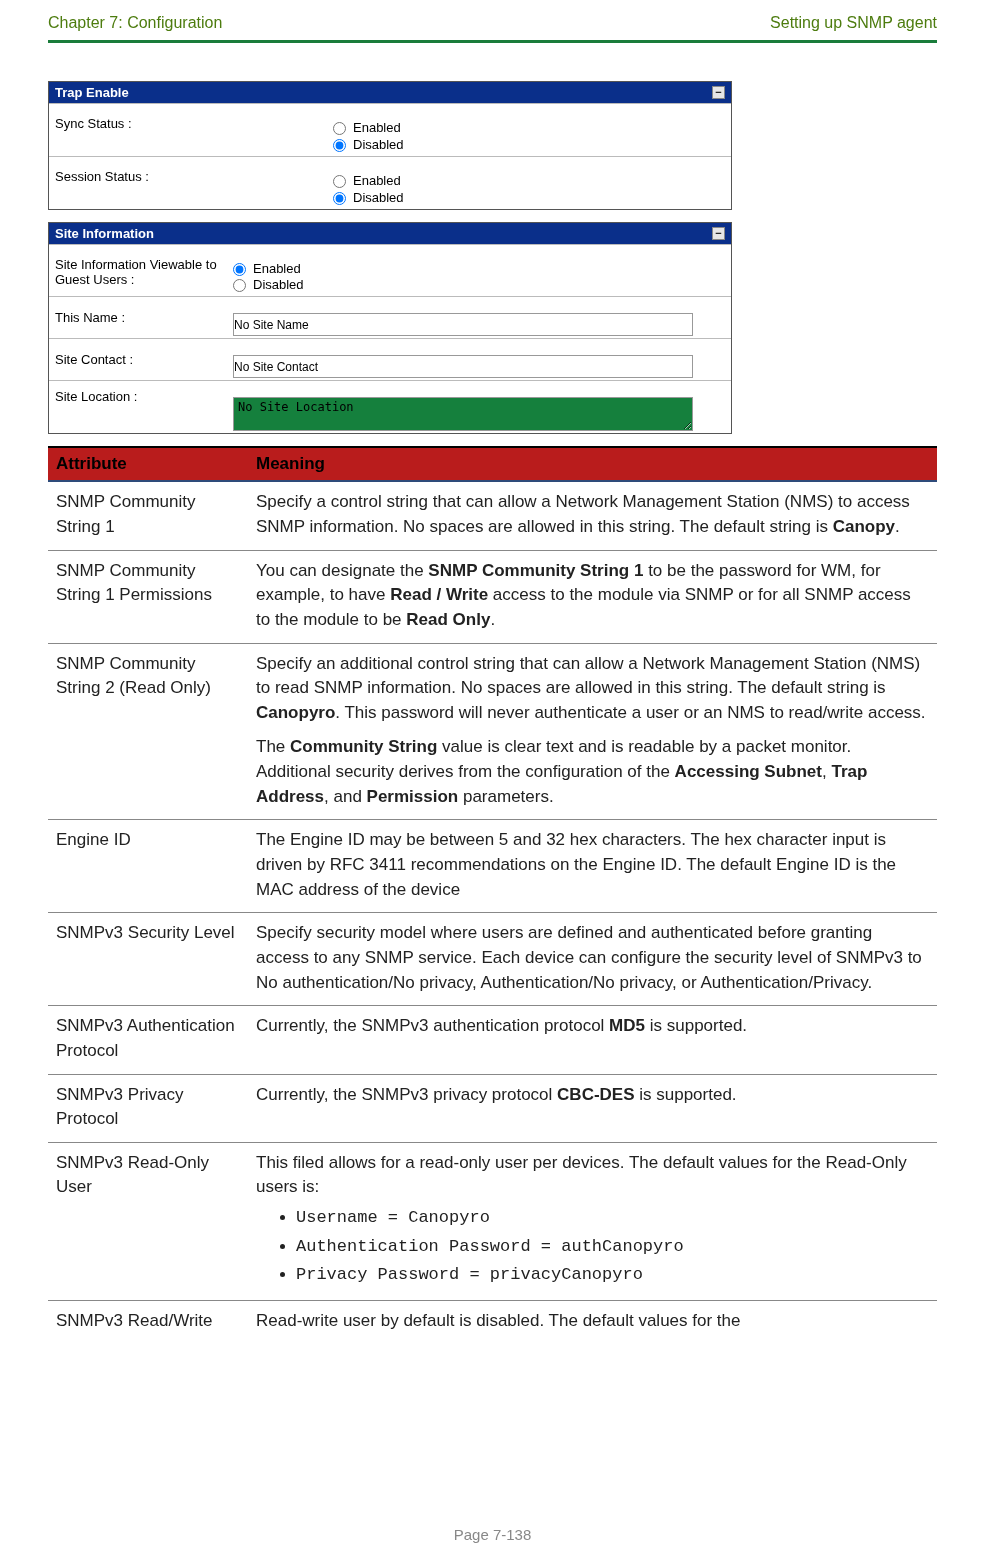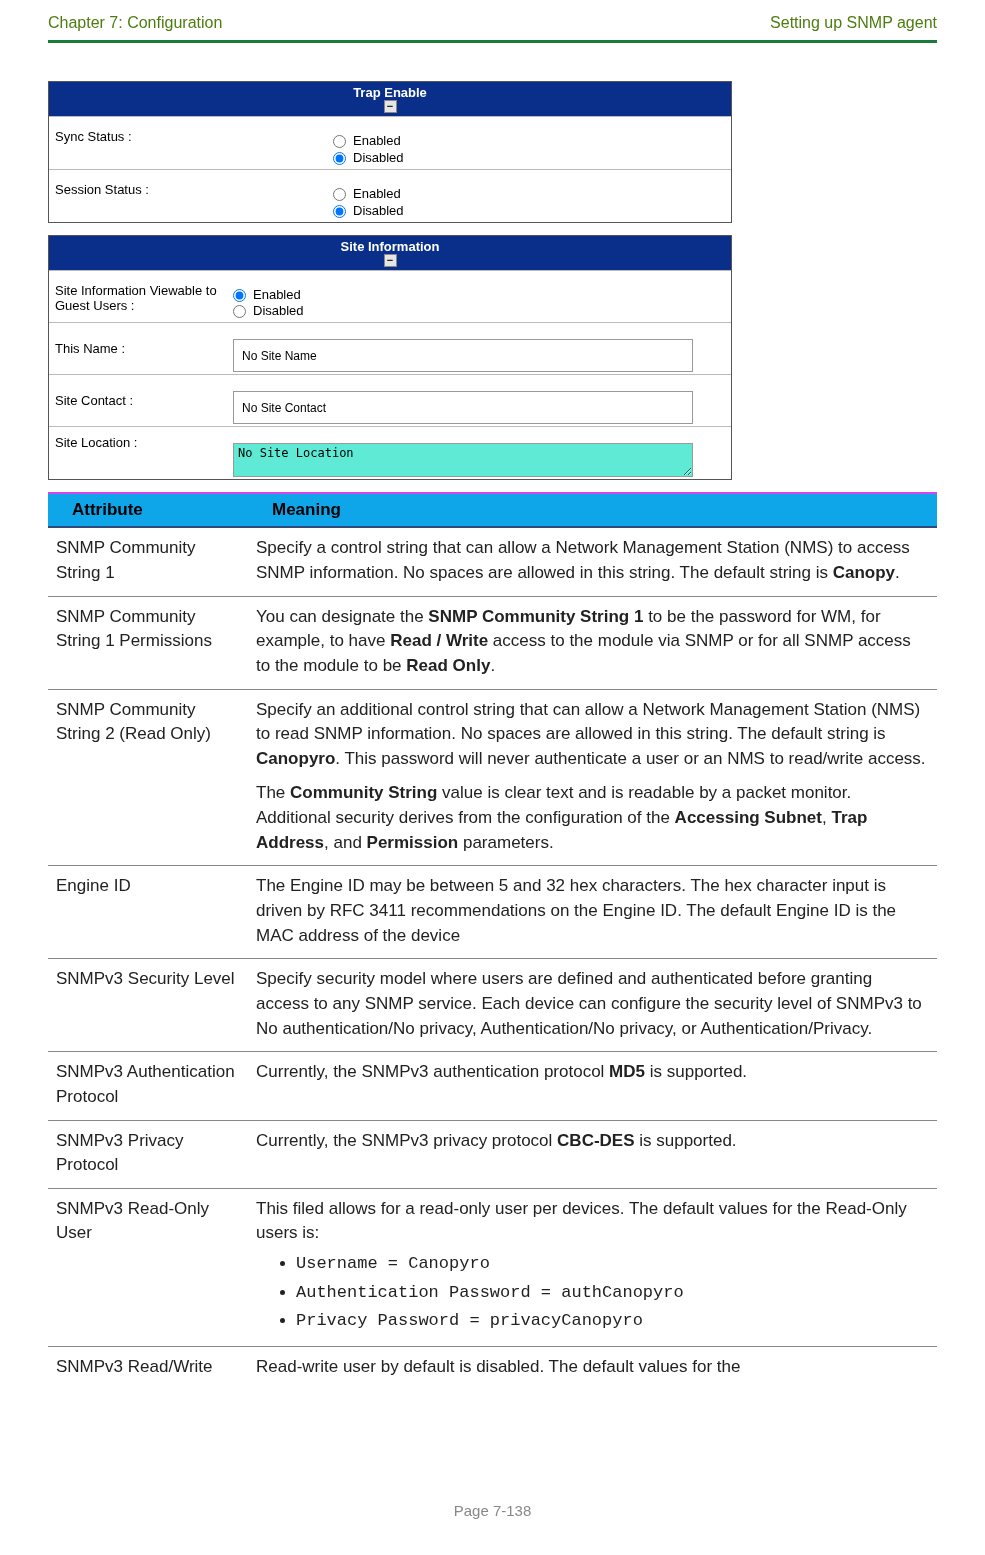--- a/index.html
+++ b/index.html
@@ -3,42 +3,42 @@
 <meta charset="utf-8">
 <style>
   * { box-sizing: border-box; margin: 0; padding: 0; }
   html, body { width: 985px; min-height: 1555px; background: #fff; font-family: Arial, Helvetica, sans-serif; color: #333; }
   body { position: relative; padding: 0 48px 0 48px; }
 
   .header-bar { display: flex; justify-content: space-between; font-size: 16px; color: #4d7c0f; padding-top: 14px; padding-bottom: 2px; }
   .hr-green { height: 3px; background: #1a7c3b; margin-top: 6px; margin-bottom: 38px; }
 
   .config-panel { border: 1px solid #555; width: 684px; font-size: 13px; color: #000; margin-bottom: 12px; }
-  .config-panel .panel-title { background: #0a2f8a; color: #fff; font-weight: bold; padding: 3px 6px; display: flex; align-items: center; flex-direction: column; }
+  .config-panel .panel-title { background: #0a2f8a; color: #fff; font-weight: bold; padding: 3px 6px; display: flex; justify-content: space-between; align-items: center; }
   .panel-title .collapse-box { width: 13px; height: 13px; background: #e6e6e6; border: 1px solid #888; display: flex; align-items: center; justify-content: center; font-size: 11px; line-height: 1; color: #222; }
   .config-row { display: flex; border-top: 1px solid #bbb; min-height: 22px; align-items: center; }
   .config-row:first-of-type { border-top: none; }
   .config-row .label { width: 180px; padding: 2px 6px; font-size: 13px; }
   .config-row .controls { flex: 1; padding: 2px 4px; display: flex; flex-direction: column; gap: 0; margin-top: 14px; }
   .config-row.tall .label { align-self: flex-start; padding-top: 12px; }
   .radio-line { display: flex; align-items: center; gap: 4px; font-size: 13px; line-height: 1.3; }
   .radio-line input[type=radio] { margin: 0 3px 0 0; }
-  .text-input { width: 460px; height: 33px; font-family: Tahoma, sans-serif; font-size: 12px; padding: 0 8px; border: 1px solid #999; background: #fff; }
-  .text-area { width: 460px; height: 34px; font-family: monospace; font-size: 12px; padding: 2px 4px; border: 1px solid #999; background: #5eead4; resize: both; vertical-align: top; }
+  .text-input { width: 460px; height: 23px; font-family: Tahoma, sans-serif; font-size: 12px; padding: 0 0; border: 1px solid #999; background: #fff; }
+  .text-area { width: 460px; height: 34px; font-family: monospace; font-size: 12px; padding: 2px 4px; border: 1px solid #999; background: #15803d; resize: both; vertical-align: top; }
 
   .attr-table { width: 100%; border-collapse: collapse; font-size: 17px; color: #222; margin-top: 8px; }
-  .attr-table th { background: #0ea5e9; text-align: left; font-weight: bold; padding: 6px 24px; border-top: 2px solid #d946ef; border-bottom: 2px solid #2e4b7a; color: #000; }
+  .attr-table th { background: #b91c1c; text-align: left; font-weight: bold; padding: 6px 8px; border-top: 2px solid #000000; border-bottom: 2px solid #2e4b7a; color: #000; }
   .attr-table td { vertical-align: top; padding: 8px 8px 10px 8px; border-bottom: 1px solid #888; line-height: 1.45; }
   .attr-table td.attr { width: 200px; }
   .bold { font-weight: bold; }
   .attr-table ul { list-style: disc; padding-left: 40px; margin-top: 4px; font-family: Liberation Mono, monospace; }
   .attr-table ul li { padding: 2px 0; }
   .para + .para { margin-top: 10px; }
 
-  .footer { position: absolute; bottom: 36px; left: 0; right: 0; text-align: center; font-size: 15px; color: #888; }
+  .footer { position: absolute; bottom: 12px; left: 0; right: 0; text-align: center; font-size: 15px; color: #888; }
 </style>
 </head>
 <body>
 
 <div class="header-bar">
   <span>Chapter 7:  Configuration</span>
   <span>Setting up SNMP agent</span>
 </div>
 <div class="hr-green"></div>
 

